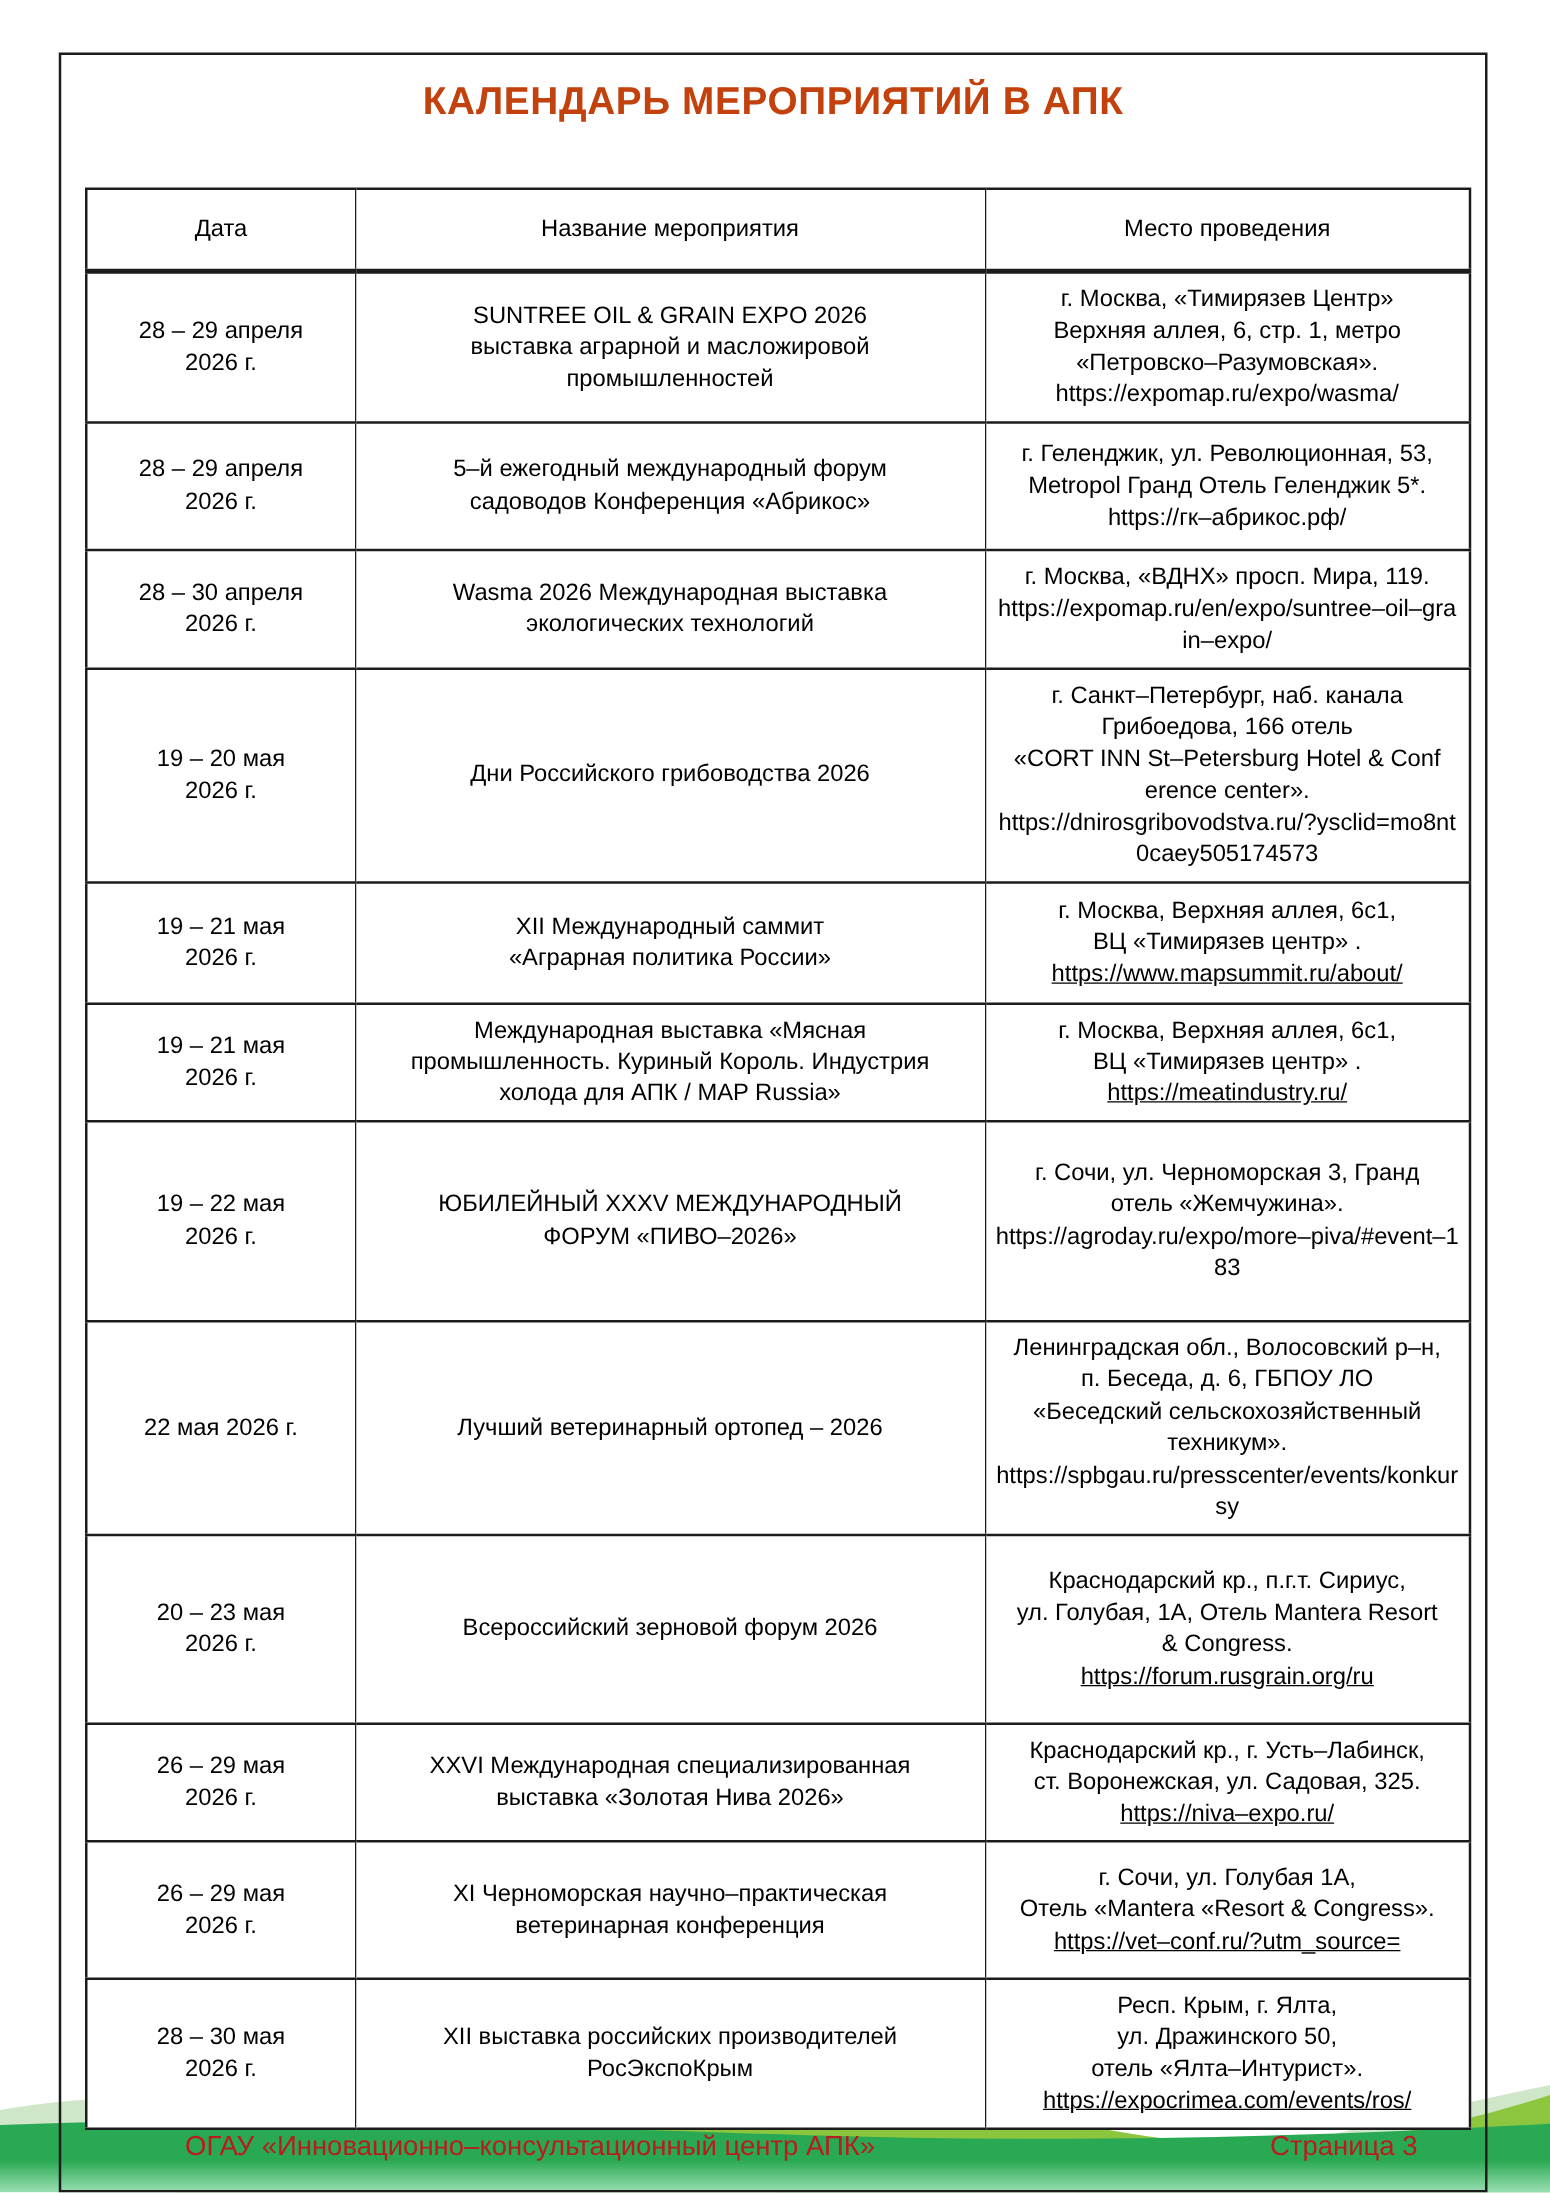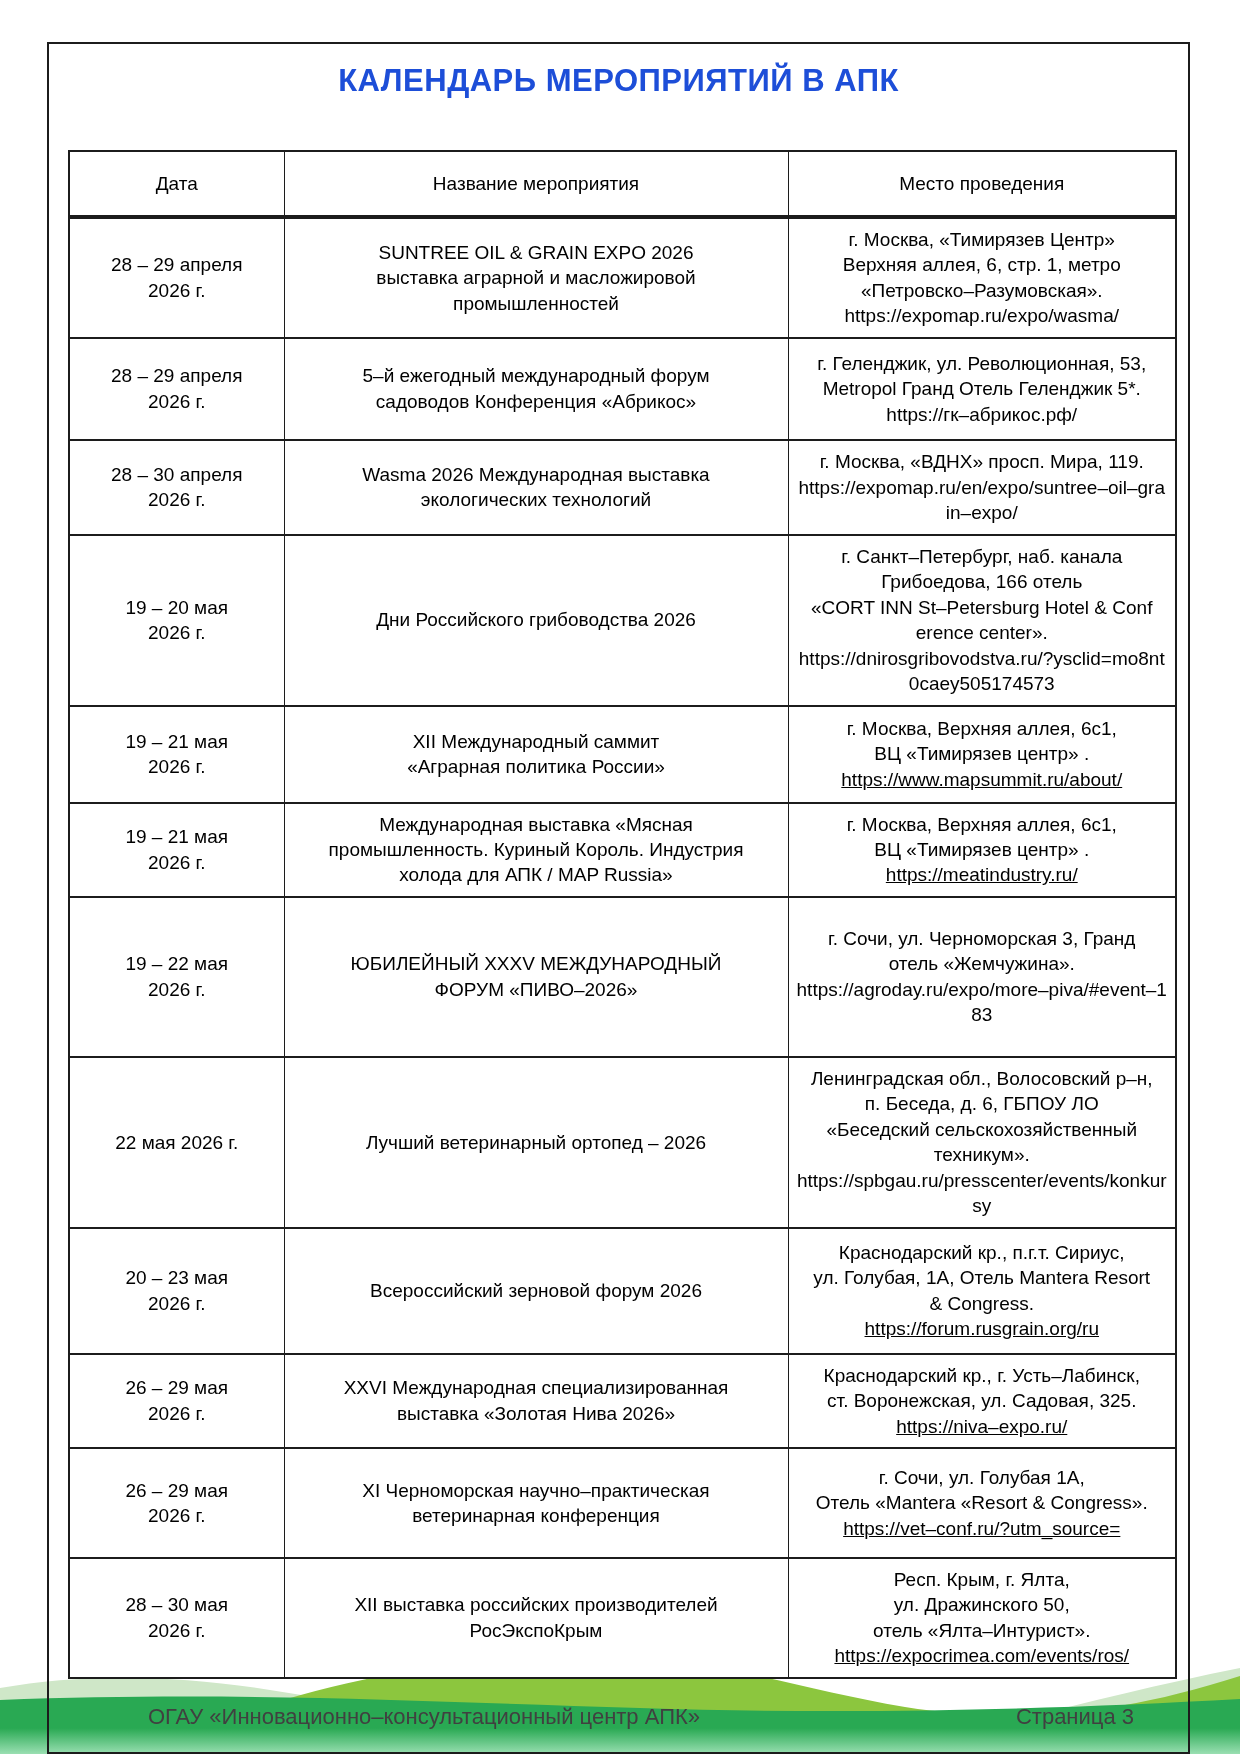--- a/index.html
+++ b/index.html
@@ -8,21 +8,21 @@
     background:#ffffff; font-family:"Liberation Sans", sans-serif; color:#000;
   }
   
   .page-border {
     position:absolute; left:47px; top:42px; width:1143px; height:1712px;
     border:2px solid #1c1c1c; box-sizing:border-box; z-index:6; pointer-events:none;
   }
   
   .title {
     position:absolute; left:47px; top:56px; width:1143px; text-align:center;
-    color:#1d4ed8; font-weight:bold; font-size:31px; line-height:1.6; letter-spacing:.5px;
+    color:#c2410c; font-weight:bold; font-size:31px; line-height:1.6; letter-spacing:.5px;
     z-index:4;
   }
   
   table.events {
     position:absolute; left:68px; top:150px; width:1107px; z-index:4;
     border-collapse:collapse; table-layout:fixed; background:#fff;
     border:2px solid #1c1c1c;
   }
   table.events th, table.events td {
     border:2px solid #1c1c1c; border-left-width:1px; border-right-width:1px;
@@ -34,28 +34,28 @@
   .venue-url { word-break:break-all; }
   .venue-url.u { text-decoration:underline; }
   tbody tr:nth-child(1)  td { height:119px; }
   tbody tr:nth-child(2)  td { height:102px; }
   tbody tr:nth-child(3)  td { height:95px;  }
   tbody tr:nth-child(4)  td { height:154px; }
   tbody tr:nth-child(5)  td { height:97px;  }
   tbody tr:nth-child(6)  td { height:87px;  }
   tbody tr:nth-child(7)  td { height:160px; }
   tbody tr:nth-child(8)  td { height:132px; }
-  tbody tr:nth-child(9)  td { height:126px; }
+  tbody tr:nth-child(9)  td { height:151px; }
   tbody tr:nth-child(10) td { height:92px;  }
   tbody tr:nth-child(11) td { height:110px; }
   tbody tr:nth-child(12) td { height:119px; }
   
   .footer-waves { position:absolute; left:0; bottom:0; width:1240px; height:140px; z-index:2; }
   .footer-text {
-    position:absolute; z-index:7; font-size:22px; color:#404040; white-space:nowrap;
+    position:absolute; z-index:7; font-size:22px; color:#b91c1c; white-space:nowrap;
   }
   .footer-org  { left:148px; top:1704px; }
   .footer-page { right:106px; top:1704px; }
 </style>
 </head>
 <body>
 
 <svg class="footer-waves" viewBox="0 0 1240 140" preserveAspectRatio="none">
   <defs>
     <linearGradient id="bandGrad" x1="0" y1="0" x2="0" y2="1">

